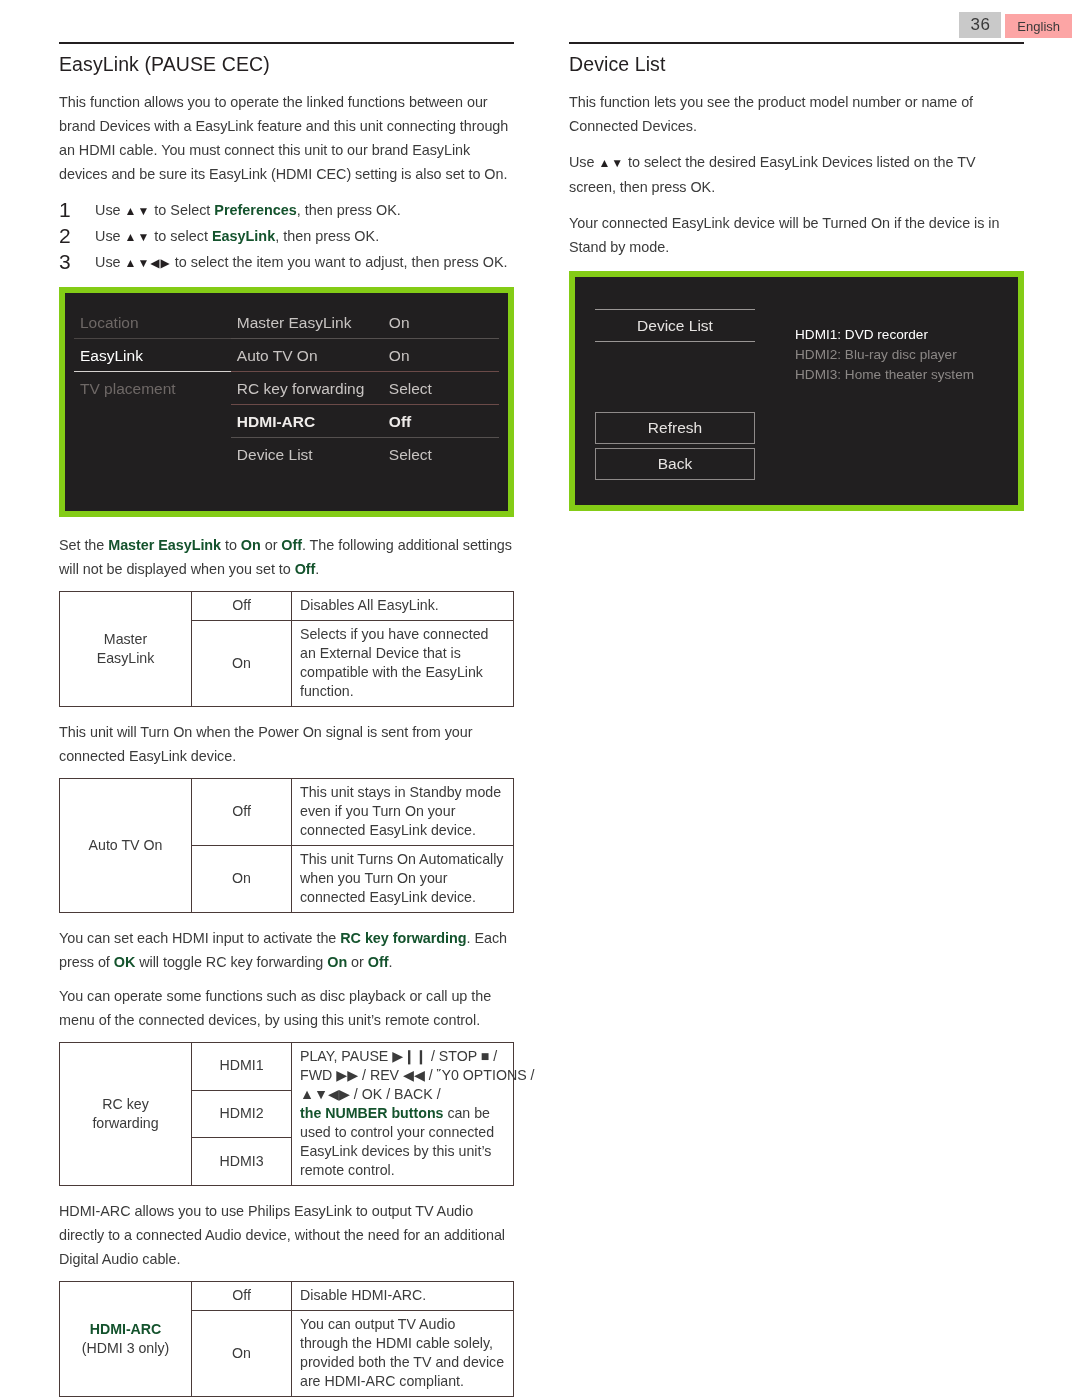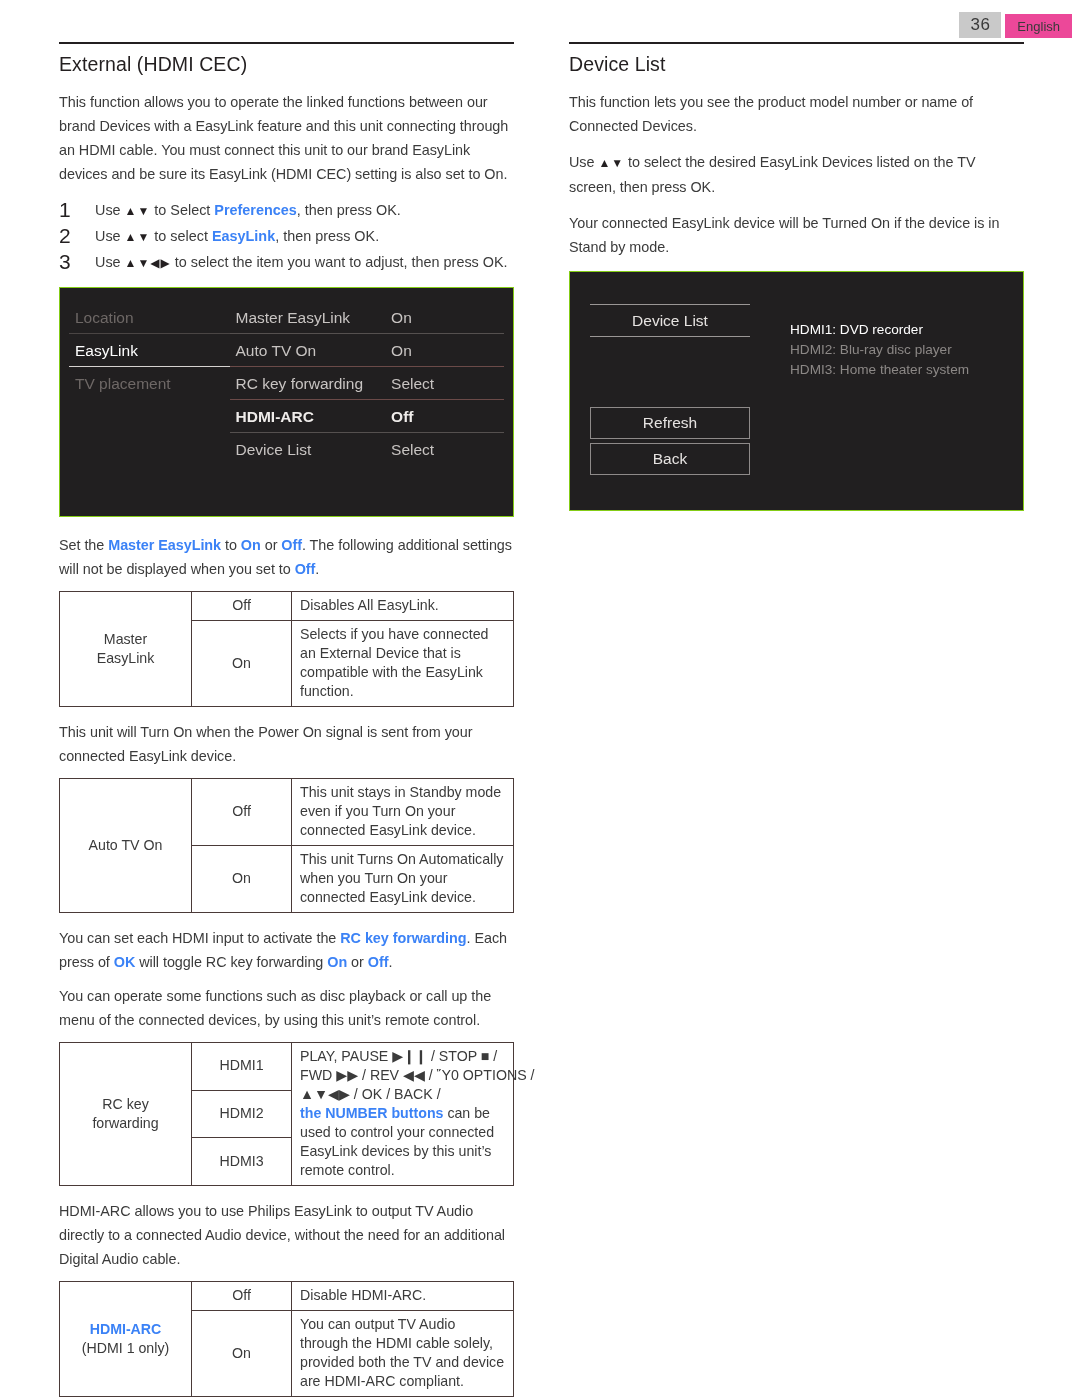--- a/index.html
+++ b/index.html
@@ -27,21 +27,21 @@
   }
   .hdr-page-num {
     background: #c9c9c9;
     color: #3a3a3a;
     font-size: 17px;
     padding: 4px 11px 5px 11px;
     line-height: 1;
     letter-spacing: .5px;
   }
   .hdr-lang {
-    background: #ec4899;
+    background: #fca5a5;
     color: #3a3a3a;
     font-size: 13px;
     padding: 6px 12px 5px 12px;
     line-height: 1;
   }
 
   
   .col {
     position: absolute;
     top: 42px;
@@ -62,21 +62,21 @@
     color: #231f20;
   }
   p.body {
     font-size: 14.4px;
     line-height: 24px;
     margin: 0 0 12px 0;
     color: #3b3b3b;
     letter-spacing: -.05px;
   }
   p.body.tight { margin-bottom: 10px; }
-  b, .b { font-weight: bold; color: #3b82f6; }
+  b, .b { font-weight: bold; color: #14532d; }
 
   
   .steps { margin: 0 0 12px 0; }
   .step {
     display: flex;
     align-items: flex-start;
     margin-bottom: 1px;
   }
   .step-num {
     font-size: 21px;
@@ -88,21 +88,21 @@
   .step-txt {
     font-size: 14.4px;
     line-height: 24px;
     color: #3b3b3b;
   }
   .arw { font-size: 12px; letter-spacing: 1px; color:#231f20;}
 
   
   .tv-panel {
     background: #211f20;
-    border: 1px solid #84cc16;
+    border: 6px solid #84cc16;
     position: relative;
     box-sizing: border-box;
   }
   .tv-panel-left {
     height: 230px;
     margin-bottom: 16px;
   }
   .menu-grid {
     position: absolute;
     top: 13px;
@@ -216,21 +216,21 @@
 </head>
 <body>
 
 <div class="page-header">
   <div class="hdr-page-num">36</div>
   <div class="hdr-lang">English</div>
 </div>
 
 <div class="col col-left">
   <div class="rule"></div>
-  <h1 class="sec-title">External (HDMI CEC)</h1>
+  <h1 class="sec-title">EasyLink (PAUSE CEC)</h1>
   <p class="body">This function allows you to operate the linked functions between our brand Devices with a EasyLink feature and this unit connecting through an HDMI cable. You must connect this unit to our brand EasyLink devices and be sure its EasyLink (HDMI CEC) setting is also set to On.</p>
 
   <div class="steps">
     <div class="step">
       <div class="step-num">1</div>
       <div class="step-txt"><span>Use </span><span class="arw">▲▼</span><span> to Select </span><span class="b">Preferences</span><span>, then press OK.</span></div>
     </div>
     <div class="step">
       <div class="step-num">2</div>
       <div class="step-txt"><span>Use </span><span class="arw">▲▼</span><span> to select </span><span class="b">EasyLink</span><span>, then press OK.</span></div>
@@ -330,21 +330,21 @@
   </tbody>
     </table>
 
   <p class="body tight">HDMI-ARC allows you to use Philips EasyLink to output TV Audio directly to a connected Audio device, without the need for an additional Digital Audio cable.</p>
 
   <table class="spec">
     <tbody>
         <tr>
       <td class="c-label" rowspan="2">
         <span class="b">HDMI-ARC</span><br>
-        <span>(HDMI 1 only)</span>
+        <span>(HDMI 3 only)</span>
       </td>
       <td class="c-value">Off</td>
       <td class="c-desc">Disable HDMI-ARC.</td>
     </tr>
     <tr>
       <td class="c-value">On</td>
       <td class="c-desc pad-desc">You can output TV Audio through the HDMI cable solely, provided both the TV and device are HDMI-ARC compliant.</td>
     </tr>
   </tbody>
     </table>

